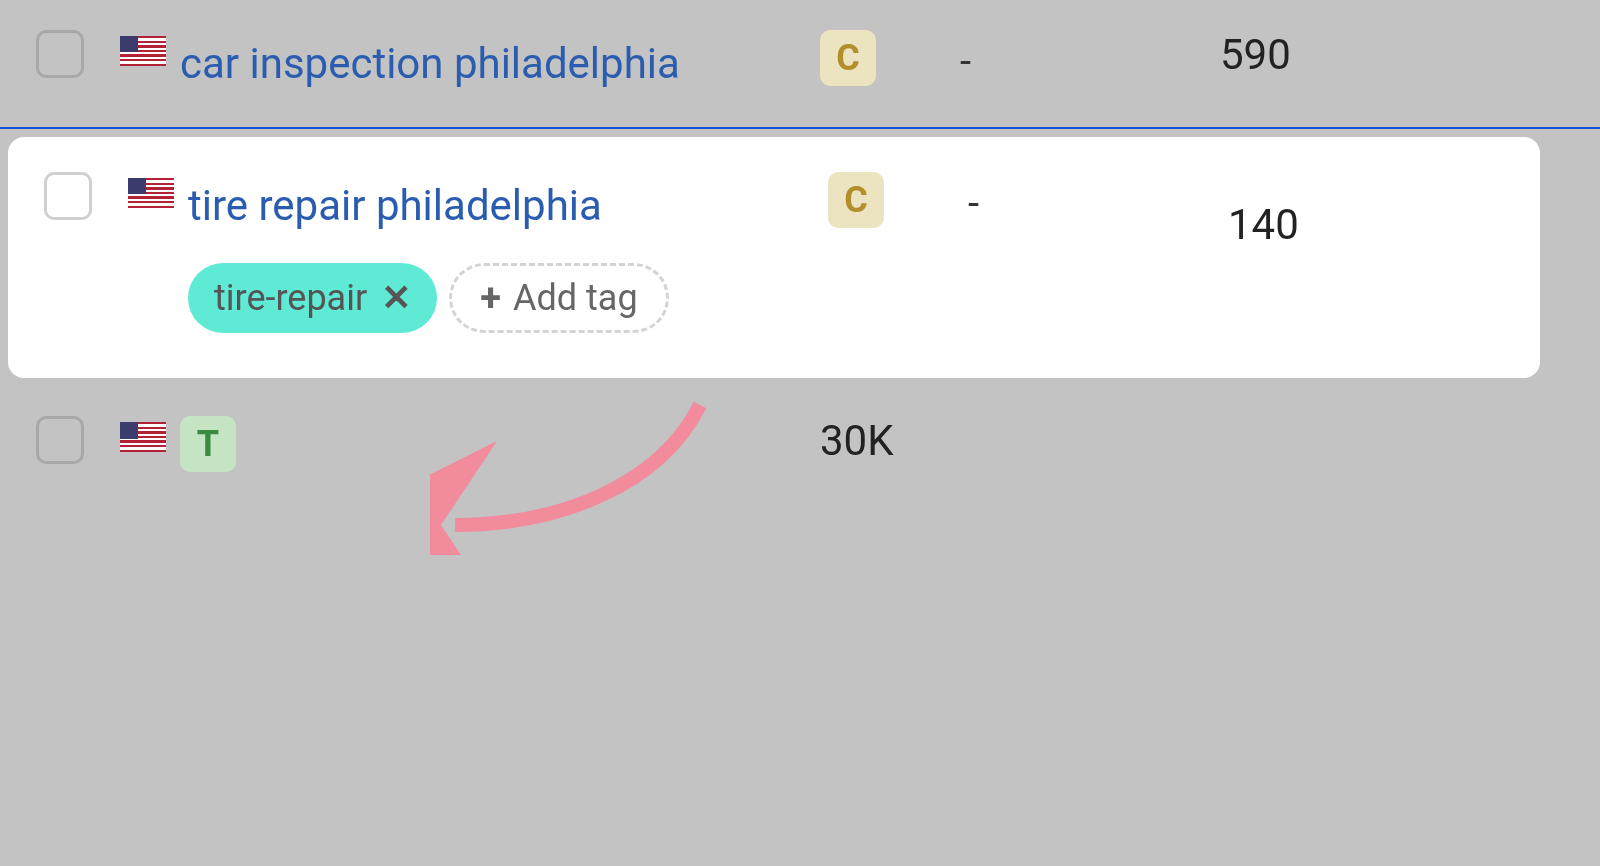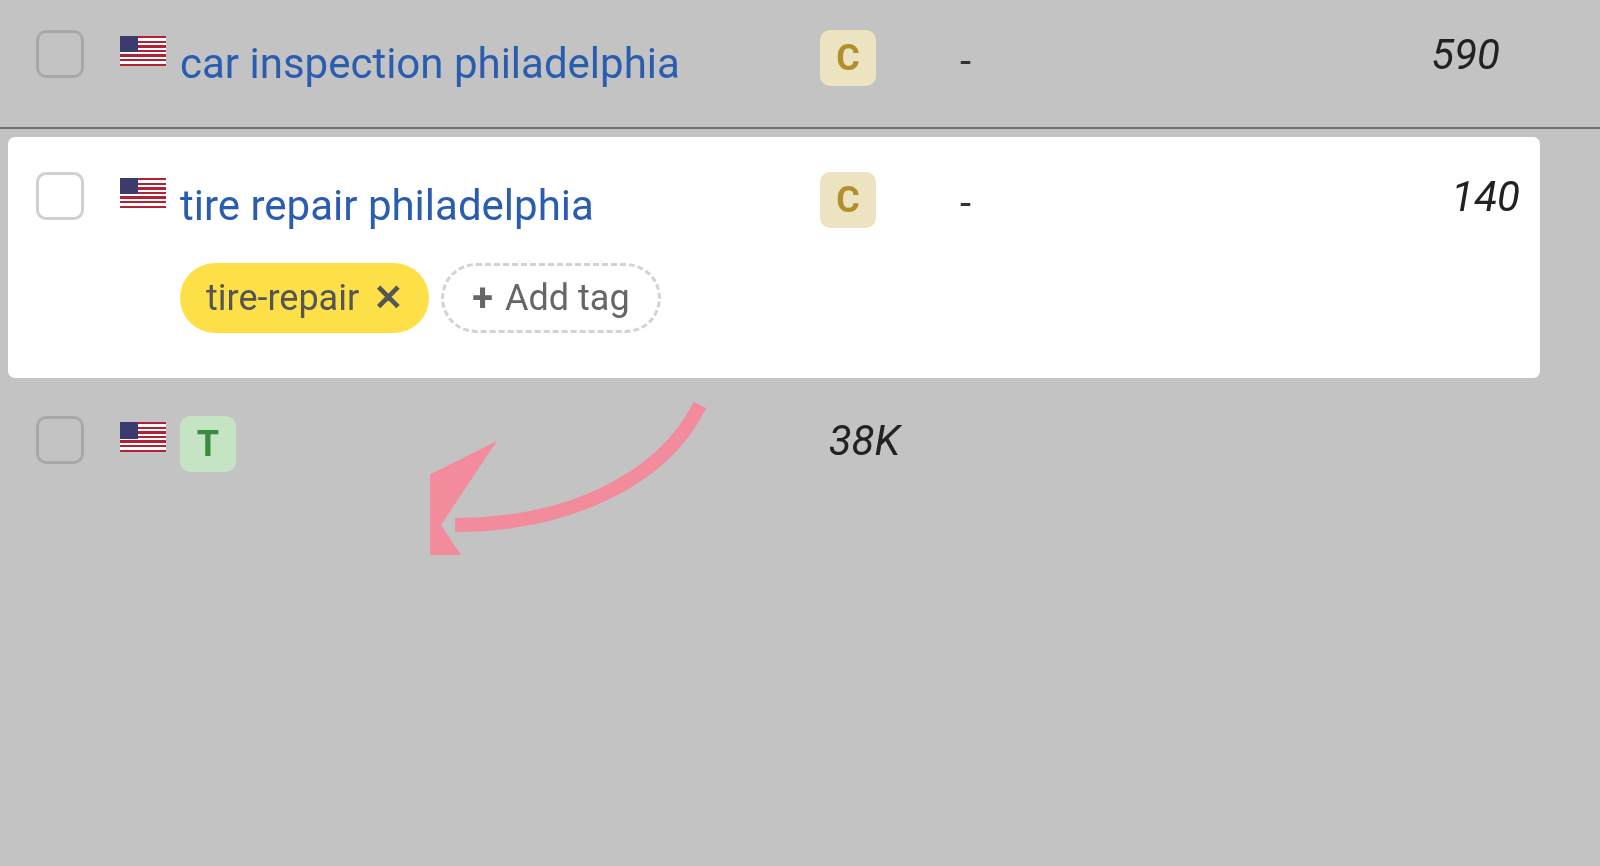--- a/index.html
+++ b/index.html
@@ -10,26 +10,26 @@
     height: 866px;
     position: relative;
     overflow: hidden;
   }
   .row {
     display: grid;
     grid-template-columns: 120px 60px 640px 140px 260px 1fr;
     align-items: flex-start;
     padding: 30px 40px 30px 0;
   }
-  .row.normal { background: #c3c3c3; border-bottom: 2px solid #737373; }
+  .row.normal { background: #c3c3c3; border-bottom: 2px solid #1d4ed8; }
   .row.highlight {
     background: #ffffff;
-    border-radius: 7px;
+    border-radius: 16px;
     margin: 8px 60px 8px 8px;
-    padding: 35px 0 45px 0;
+    padding: 35px 0 45px 8px;
     grid-template-columns: 112px 60px 640px 140px 260px 1fr;
   }
   .chk {
     width: 48px; height: 48px;
     border: 3px solid #a8a8a8;
     border-radius: 10px;
     background: transparent;
     margin-left: 36px;
     cursor: pointer;
   }
@@ -54,41 +54,41 @@
     width:40%; height:54%; background:#3c3b6e;
   }
   .kw-cell { display:flex; flex-direction:column; gap:18px; }
   .kw-link {
     color:#2a5db0; font-size:42px; line-height:1.6;
     text-decoration:none; max-width:520px;
   }
   .tag-row { display:flex; flex-wrap:wrap; gap:12px; margin-top:6px; }
   .tag {
     display:inline-flex; align-items:center; gap:14px;
-    background:#fde047; color:#555; font-size:36px;
+    background:#5eead4; color:#555; font-size:36px;
     padding:10px 26px; border-radius:40px;
   }
   .tag-x { font-weight:700; color:#555; cursor:pointer; }
   .add-tag {
     display:inline-flex; align-items:center; gap:12px;
     border:3px dashed #d3d3d3; border-radius:40px;
     padding:10px 28px; font-size:36px; color:#666;
     cursor:pointer; background:#fff;
   }
   .add-plus { font-size:38px; font-weight:700; }
   .badge {
     width:56px; height:56px; border-radius:10px;
     display:flex; align-items:center; justify-content:center;
     font-size:36px; font-weight:700;
   }
   .badge-c { background:#ece3c0; color:#b38f2c; }
   .badge-t { background:#c5e4c3; color:#3a8a3f; }
   .col-tags { font-size:40px; color:#333; line-height:1.6; }
-  .col-vol { font-size:42px; color:#222; text-align:right; padding-right:60px;font-style:italic; }
-  .highlight .col-vol { padding-right:20px; }
+  .col-vol { font-size:42px; color:#222; text-align:left; padding-right:60px; }
+  .highlight .col-vol { padding-right:20px;margin-top:28px; }
 
   
   .arrow-wrap {
     position:absolute;
     left:430px; top:395px;
     width:300px; height:160px;
     pointer-events:none;
   }
 </style>
 </head>
@@ -141,21 +141,21 @@
 <div class="row normal" style="border-bottom:none;">
   <div>
       <div class="chk"></div>
     </div>
   <div>
       <div class="flag"></div>
     </div>
   <div>
       <div class="badge badge-t">T</div>
     </div>
-  <div class="col-vol">38K</div>
+  <div class="col-vol">30K</div>
 </div>
 
 <div class="arrow-wrap">
   <svg viewBox="0 0 300 160" width="300" height="160">
     <defs>
       <marker id="arrowhead" markerWidth="12" markerHeight="12" refX="3" refY="6" orient="auto">
         <path d="M0,0 L12,6 L0,12 L4,6 Z" fill="#f28b9b"></path>
       </marker>
     </defs>
     <path d="M270,10 C230,90 130,130 25,130" stroke="#f28b9b" stroke-width="14" fill="none" marker-end="url(#arrowhead)"></path>

